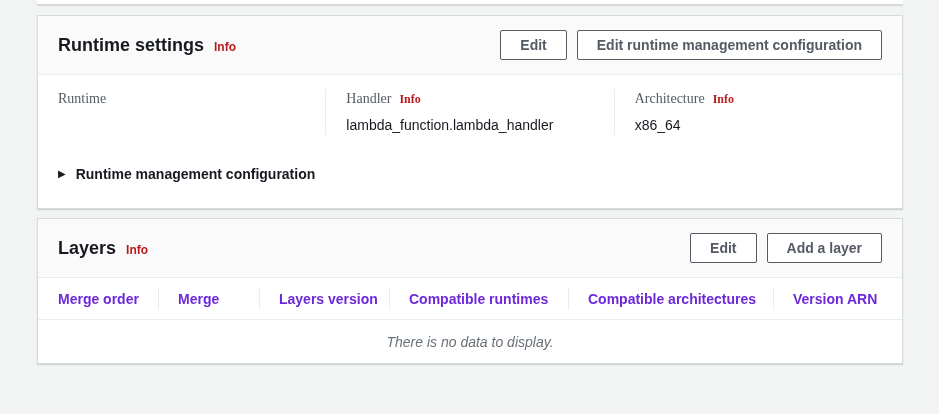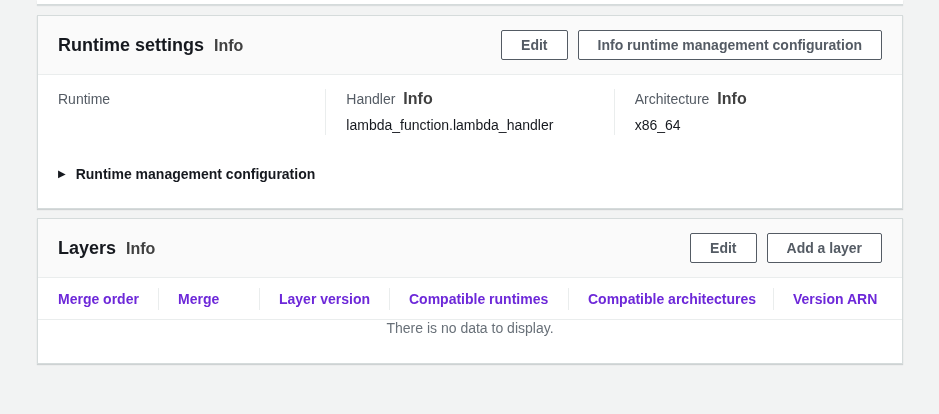--- a/index.html
+++ b/index.html
@@ -25,73 +25,73 @@
   #card-layers  { top: 218px; height: 146px; display: flex; flex-direction: column; }
 
   .card-header {
     display: flex; justify-content: space-between; align-items: center;
     padding: 14px 20px; background: #fafafa; border-bottom: 1px solid #eaeded;
     flex: 0 0 auto;
   }
   .title-wrap { display: flex; align-items: baseline; }
   .card-title { font-size: 18px; font-weight: 700; color: #16191f; line-height: 22px; }
   .info-link {
-    font-size: 16px; font-weight: 700; color: #404040;
+    font-size: 12px; font-weight: 700; color: #b91c1c;
     margin-left: 10px; text-decoration: none; cursor: pointer; line-height: 14px;
   }
   .btn-group { display: flex; }
   .btn {
     display: inline-block; background: #ffffff; border: 1px solid #545b64;
     border-radius: 2px; padding: 5px 19px; font-family: inherit;
     font-size: 14px; font-weight: 700; color: #545b64; line-height: 18px;
     cursor: pointer; white-space: nowrap; text-align: right;
   }
   .btn + .btn { margin-left: 10px; }
 
   .kv-row { display: flex; padding: 14px 0 16px; }
   .kv-col { flex: 1 1 0; padding: 0 20px; min-width: 0; }
   .kv-col + .kv-col { border-left: 1px solid #eaeded; }
-  .kv-label { font-size: 14px; color: #545b64; line-height: 20px; }
+  .kv-label { font-size: 14px; color: #545b64; line-height: 20px; font-family: Liberation Serif, serif; }
   .kv-label .info-link { margin-left: 8px; }
   .kv-value { font-size: 14px; color: #16191f; line-height: 20px; margin-top: 6px; white-space: nowrap; }
 
   .expander { display: flex; align-items: center; padding: 14px 20px; cursor: pointer; }
   .caret { font-size: 10px; color: #16191f; margin-right: 10px; line-height: 18px; }
   .expander-label { font-size: 14px; font-weight: 700; color: #16191f; line-height: 18px; }
 
   .table-header { display: flex; align-items: stretch; height: 42px; border-bottom: 1px solid #eaeded; flex: 0 0 auto; }
   .th {
     position: relative; display: flex; align-items: center;
     padding: 0 12px 0 20px; font-size: 14px; font-weight: 700; color: #6d28d9;
     white-space: nowrap; overflow: hidden;
   }
   .th:not(:first-child)::before {
     content: ""; position: absolute; left: 0; top: 50%; transform: translateY(-50%);
     width: 1px; height: 22px; background: #eaeded;
   }
   .w1 { width: 120px; } .w2 { width: 101px; } .w3 { width: 130px; }
   .w4 { width: 179px; } .w5 { width: 205px; } .w6 { flex: 1 1 auto; }
 
-  .empty-row { flex: 1 1 auto; display: flex; align-items: flex-start; justify-content: center; }
+  .empty-row { flex: 1 1 auto; display: flex; align-items: center; justify-content: center; font-style: italic; }
   .empty-text { font-size: 14px; color: #687078; }
 </style>
 </head>
 <body>
 
 <div class="top-strip"></div>
 
 <section class="card" id="card-runtime">
   <div class="card-header">
     <div class="title-wrap">
       <h2 class="card-title">Runtime settings</h2>
       <a class="info-link">Info</a>
     </div>
     <div class="btn-group">
       <button class="btn">Edit</button>
-      <button class="btn">Info runtime management configuration</button>
+      <button class="btn">Edit runtime management configuration</button>
     </div>
   </div>
 
   <div class="kv-row">
     <div class="kv-col">
       <div class="kv-label">Runtime</div>
     </div>
     <div class="kv-col">
       <div class="kv-label">
         <span>Handler</span><a class="info-link">Info</a>
@@ -120,21 +120,21 @@
     </div>
     <div class="btn-group">
       <button class="btn">Edit</button>
       <button class="btn">Add a layer</button>
     </div>
   </div>
 
   <div class="table-header">
     <div class="th w1">Merge order</div>
     <div class="th w2">Merge</div>
-    <div class="th w3">Layer version</div>
+    <div class="th w3">Layers version</div>
     <div class="th w4">Compatible runtimes</div>
     <div class="th w5">Compatible architectures</div>
     <div class="th w6">Version ARN</div>
   </div>
 
   <div class="empty-row">
     <span class="empty-text">There is no data to display.</span>
   </div>
 </section>
 

